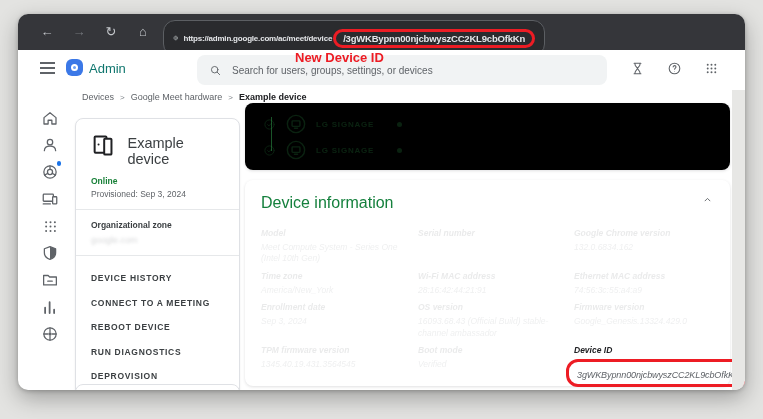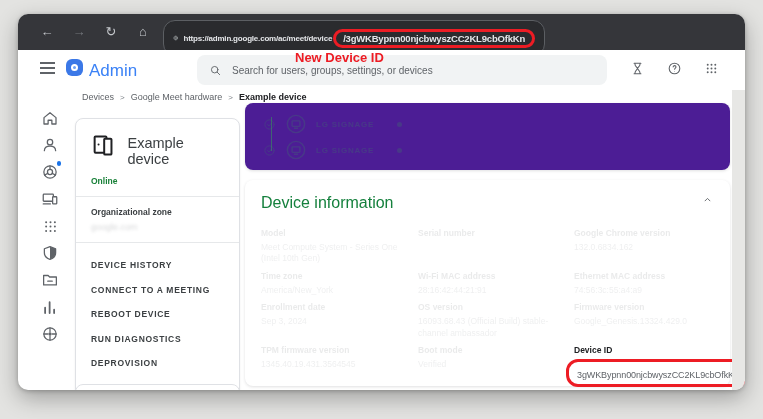--- a/index.html
+++ b/index.html
@@ -22,21 +22,21 @@
   .url-id { border:3px solid #ed1c24; border-radius:11px; padding:1px 7px; margin-left:1px;
     font-size:9.5px; font-weight:700; letter-spacing:-0.2px; white-space:nowrap; }
 
   
   .appheader { position:absolute; left:0; top:36px; width:100%; height:38px; background:#fff; }
   .hamburger { position:absolute; left:22px; top:12px; width:15px; height:12px; cursor:pointer; }
   .hamburger i { display:block; height:1.6px; background:#5f6368; margin-bottom:3.4px; }
   .adminlogo { position:absolute; left:48px; top:9px; width:17px; height:17px; background:#3b78e7;
     border-radius:6px; display:flex; align-items:center; justify-content:center; }
   .adminlogo i { width:7px; height:7px; border:2.4px solid #fff; border-radius:50%; background:#6fa2f5; }
-  .product { position:absolute; left:71px; top:11px; font-size:17px; color:#3b82f6; }
+  .product { position:absolute; left:71px; top:11px; font-size:13px; color:#0f766e; }
   .search { position:absolute; left:179px; top:5px; width:410px; height:30px; background:#f1f3f4;
     border-radius:8px; display:flex; align-items:center; padding:0 12px; cursor:text; }
   .search svg { flex:0 0 auto; }
   .search input { border:0; outline:0; background:transparent; margin-left:10px; width:100%;
     font-size:10px; color:#3c4043; font-family:"Liberation Sans", sans-serif; }
   .search input::placeholder { color:#5f6368; opacity:1; }
   .hdr-right { position:absolute; right:24px; top:8px; display:flex; gap:17px; align-items:center; }
   .hicon { width:20px; height:20px; display:flex; align-items:center; justify-content:center; cursor:pointer; }
   .callout-top { position:absolute; left:277px; top:0px; font-size:13px; font-weight:700;
     color:#ed1c24; white-space:nowrap; z-index:5; }
@@ -64,34 +64,34 @@
   .dc-prov { margin-top:3px; font-size:8.5px; color:#5f6368; }
   .divider { height:1px; background:#e6e8ea; margin:10px -15px; }
   .dc-orglabel { font-size:8.5px; font-weight:700; color:#3c4043; }
   .dc-orgvalue { font-size:9px; color:#5f6368; margin-top:5px; opacity:.25; filter:blur(1.5px); }
   .action { font-size:8.5px; font-weight:700; letter-spacing:.7px; color:#3c4043;
     padding:7px 0 7.5px 0; cursor:pointer; }
   .leftcard2 { position:absolute; left:57px; top:370px; width:165px; height:12px; background:#fff;
     border:1px solid #dfe1e5; border-radius:8px 8px 0 0; }
 
   
-  .pcard { position:absolute; left:227px; top:89px; width:485px; height:67px; background:#4c1d95;
+  .pcard { position:absolute; left:227px; top:89px; width:485px; height:67px; background:#000000;
     border-radius:8px; box-shadow:0 1px 3px rgba(60,64,67,.16); padding:8px 0 0 18px; }
   .peri { opacity:.20; filter:blur(.4px); }
   .prow { display:flex; align-items:center; gap:9px; height:26px; }
   .ptree { position:absolute; left:26px; top:14px; width:1px; height:34px; background:#34a853; opacity:.5; }
   .plabel { font-size:8px; font-weight:700; letter-spacing:.8px; color:#34a853; }
   .pdot { width:5px; height:5px; border-radius:50%; background:#34a853; margin-left:14px; }
 
   .icard { position:absolute; left:227px; top:166px; width:485px; height:206px; background:#fff;
     border-radius:8px; box-shadow:0 1px 3px rgba(60,64,67,.16); padding:14px 16px 0 16px; }
   .ic-title { font-size:16px; color:#15803d; }
   .ic-chevron { position:absolute; right:16px; top:12px; cursor:pointer; }
   .igrid { margin-top:16px; display:grid; grid-template-columns:157px 156px 1fr; column-gap:0; }
-  .cell { margin-bottom:6px; padding-right:2px; }
+  .cell { margin-bottom:6px; padding-right:2px;font-style:italic; }
   .flabel { font-size:8.5px; font-weight:700; color:#5f6368; margin-bottom:4px; }
   .fvalue { font-size:8.5px; color:#80868b; line-height:1.35; }
   .ghost { opacity:.13; filter:blur(.7px); }
   .cell-deviceid { position:relative; }
   .cell-deviceid .flabel { color:#202124; }
   .idwrap { display:inline-block; border:3px solid #ed1c24; border-radius:12px;
     padding:2px 8px; margin-left:-8px; }
   .idvalue { font-size:9px; color:#5f6368; letter-spacing:-0.1px; white-space:nowrap; }
 
   .scrollstrip { position:absolute; right:0; top:76px; bottom:0; width:13px; background:#e7e7e5; }
@@ -243,20 +243,21 @@
   <div class="leftcard">
     <div class="dc-head">
       <svg width="27" height="27" viewBox="0 0 28 28">
         <rect x="4" y="4" width="13" height="18" rx="1" fill="none" stroke="#202124" stroke-width="2.2"></rect>
         <rect x="14.5" y="6.5" width="8" height="17.5" rx="1" fill="#fff" stroke="#202124" stroke-width="2.2"></rect>
         <circle cx="8.3" cy="13" r="1.1" fill="#202124"></circle>
       </svg>
       <div class="dc-title">Example device</div>
     </div>
     <div class="dc-status">Online</div>
+    <div class="dc-prov">Provisioned: Sep 3, 2024</div>
     <div class="divider"></div>
     <div class="dc-orglabel">Organizational zone</div>
     <div class="dc-orgvalue">google.com</div>
     <div class="divider"></div>
     <div class="action">DEVICE HISTORY</div>
     <div class="action">CONNECT TO A MEETING</div>
     <div class="action">REBOOT DEVICE</div>
     <div class="action">RUN DIAGNOSTICS</div>
     <div class="action">DEPROVISION</div>
     <div class="action">MANAGE ALERTS</div>

